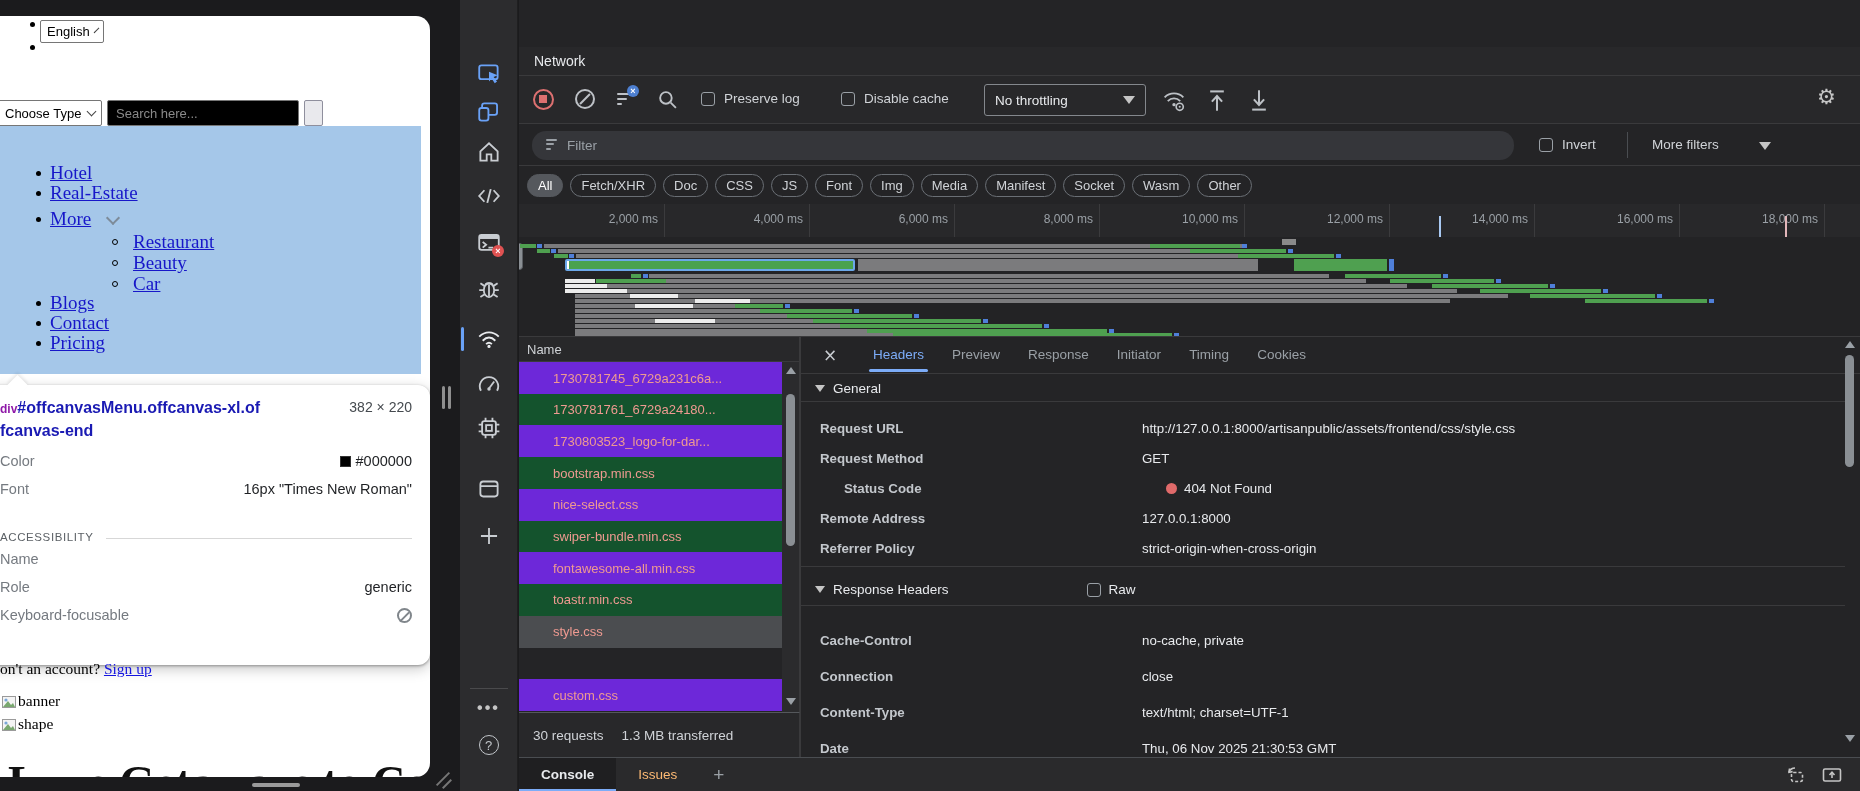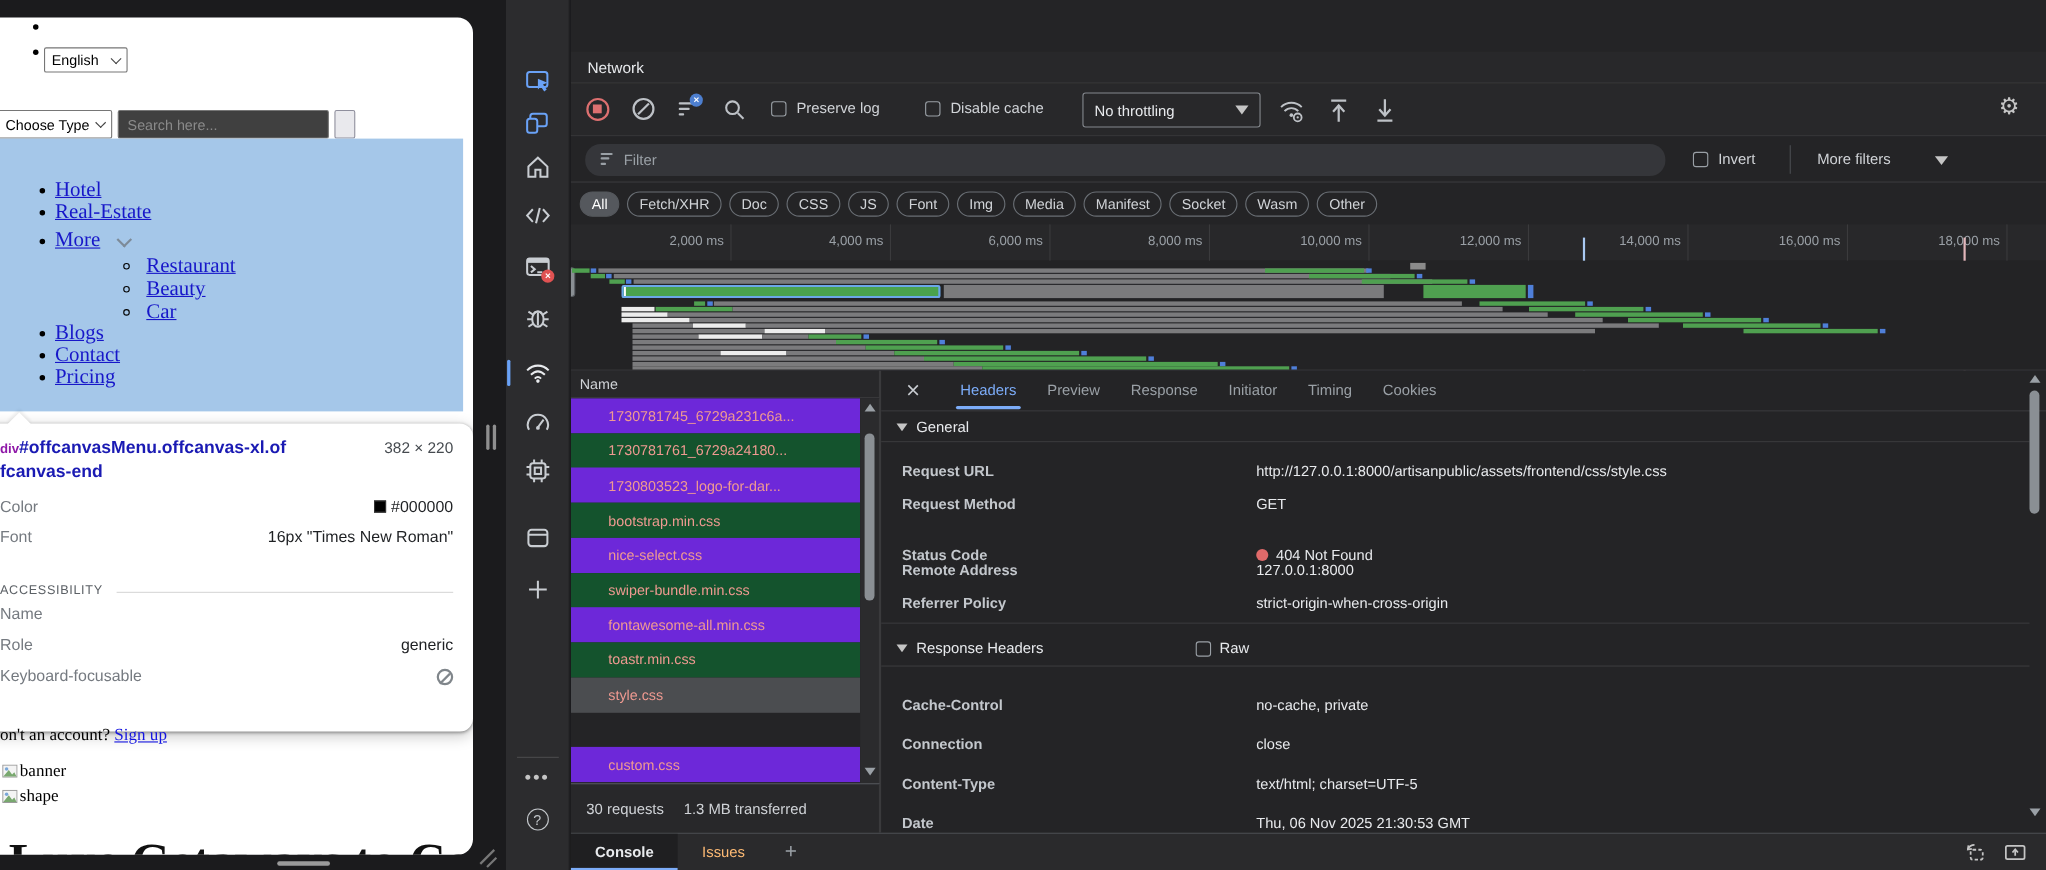--- a/index.html
+++ b/index.html
@@ -8,21 +8,21 @@
   .abs{position:absolute}
 
   
   #page{position:absolute;left:0;top:16px;width:430px;height:761px;background:#fff;
     border-radius:0 14px 14px 0;overflow:hidden;font-family:"Liberation Serif","DejaVu Serif",serif}
   .dot{width:5px;height:5px;border-radius:50%;background:#000;position:absolute}
   .hollow{width:6px;height:6px;border-radius:50%;border:1.5px solid #000;position:absolute}
   .uisel{position:absolute;border:1px solid #767676;background:#fff;border-radius:2px;
     font-family:"Liberation Sans",sans-serif;font-size:13px;color:#000;display:flex;align-items:center;padding:0 6px;gap:6px}
   .uisel .caret{width:7px;height:7px;border-right:1.6px solid #444;border-bottom:1.6px solid #444;transform:rotate(45deg);margin-top:-3px;margin-left:auto}
-  .uiinput{position:absolute;border:1px solid #767676;background:#404040;border-radius:2px;
+  .uiinput{position:absolute;border:1px solid #767676;background:#000000;border-radius:2px;
     font-family:"Liberation Sans",sans-serif;font-size:13px;color:#8a8a8a;display:flex;align-items:center;padding:0 8px}
   #hl{position:absolute;left:0;top:110px;width:421px;height:248px;background:#a5c7e9}
   .mi{position:absolute;left:0;width:400px;height:22px;font-size:19px}
   .mlink{position:absolute;left:50px;color:#1717c9;text-decoration:underline;cursor:pointer}
   .sub .mlink{left:133px}
   .mi .dot{left:36px;top:9px}
   .mi .hollow{left:112px;top:8px}
   .chev{position:absolute;left:107px;top:5px;width:10px;height:10px;border-right:2px solid #7d8b99;border-bottom:2px solid #7d8b99;transform:rotate(45deg)}
   
   #tip{position:absolute;left:-14px;top:369px;width:444px;height:280px;background:#fff;border-radius:12px;
@@ -134,21 +134,21 @@
   .plus{color:#9aa0a6;font-size:19px;margin-left:14px;cursor:pointer}
   .dricons{margin-left:auto;display:flex;gap:14px;margin-right:16px}
   svg{display:block}
 </style>
 </head>
 <body>
 
 <div id="page">
   <span class="dot" style="left:30px;top:6px"></span>
   <span class="dot" style="left:30px;top:29px"></span>
-  <div class="uisel" style="left:40px;top:27px;width:76px;height:23px">
+  <div class="uisel" style="left:40px;top:4px;width:64px;height:23px">
     <span>English</span>
       <span class="caret"></span>
   </div>
   <div class="uisel" style="left:-2px;top:84px;width:104px;height:26px">
     <span>Choose Type</span>
       <span class="caret"></span>
   </div>
   <div class="uiinput" style="left:107px;top:84px;width:192px;height:26px">
     <span>Search here...</span>
   </div>
@@ -548,34 +548,34 @@
         <div class="dtab">Cookies</div>
       </div>
     <div id="dcontent">
         <div class="sect" style="top: 44px;">
           <span class="dtri"></span>
           <span>General</span>
         </div>
         <div class="hdiv" style="top: 64px;"></div>
         <div class="hrow" style="top: 84px;"><span class="hlab">Request URL</span><span class="hval">http://127.0.0.1:8000/artisanpublic/assets/frontend/css/style.css</span></div>
         <div class="hrow" style="top: 114px;"><span class="hlab">Request Method</span><span class="hval">GET</span></div>
-        <div class="hrow" style="top: 160px;"><span class="hlab">Status Code</span><span class="hval"><span class="statusdot"></span>404 Not Found</span></div>
+        <div class="hrow" style="top: 144px; margin-left: 24px;"><span class="hlab">Status Code</span><span class="hval"><span class="statusdot"></span>404 Not Found</span></div>
         <div class="hrow" style="top: 174px;"><span class="hlab">Remote Address</span><span class="hval">127.0.0.1:8000</span></div>
         <div class="hrow" style="top: 204px;"><span class="hlab">Referrer Policy</span><span class="hval">strict-origin-when-cross-origin</span></div>
         <div class="hdiv" style="top: 229px;"></div>
         <div class="sect" style="top: 245px;">
           <span class="dtri"></span>
           <span>Response Headers</span>
           <span class="cb" style="margin-left: 130px;"></span>
           <span>Raw</span>
         </div>
         <div class="hdiv" style="top: 268px;"></div>
         <div class="hrow" style="top: 296px;"><span class="hlab">Cache-Control</span><span class="hval">no-cache, private</span></div>
         <div class="hrow" style="top: 332px;"><span class="hlab">Connection</span><span class="hval">close</span></div>
-        <div class="hrow" style="top: 368px;"><span class="hlab">Content-Type</span><span class="hval">text/html; charset=UTF-5</span></div>
+        <div class="hrow" style="top: 368px;"><span class="hlab">Content-Type</span><span class="hval">text/html; charset=UTF-1</span></div>
         <div class="hrow" style="top: 404px;"><span class="hlab">Date</span><span class="hval">Thu, 06 Nov 2025 21:30:53 GMT</span></div>
       </div>
     <div id="dsb">
       <span class="arrup" style="left:2px;top:2px"></span>
       <span class="sbthumb" style="left:2px;top:16px;height:112px"></span>
       <span class="arrdn" style="left:2px;top:396px"></span>
     </div>
   </div>
 
   <div id="drawer">

